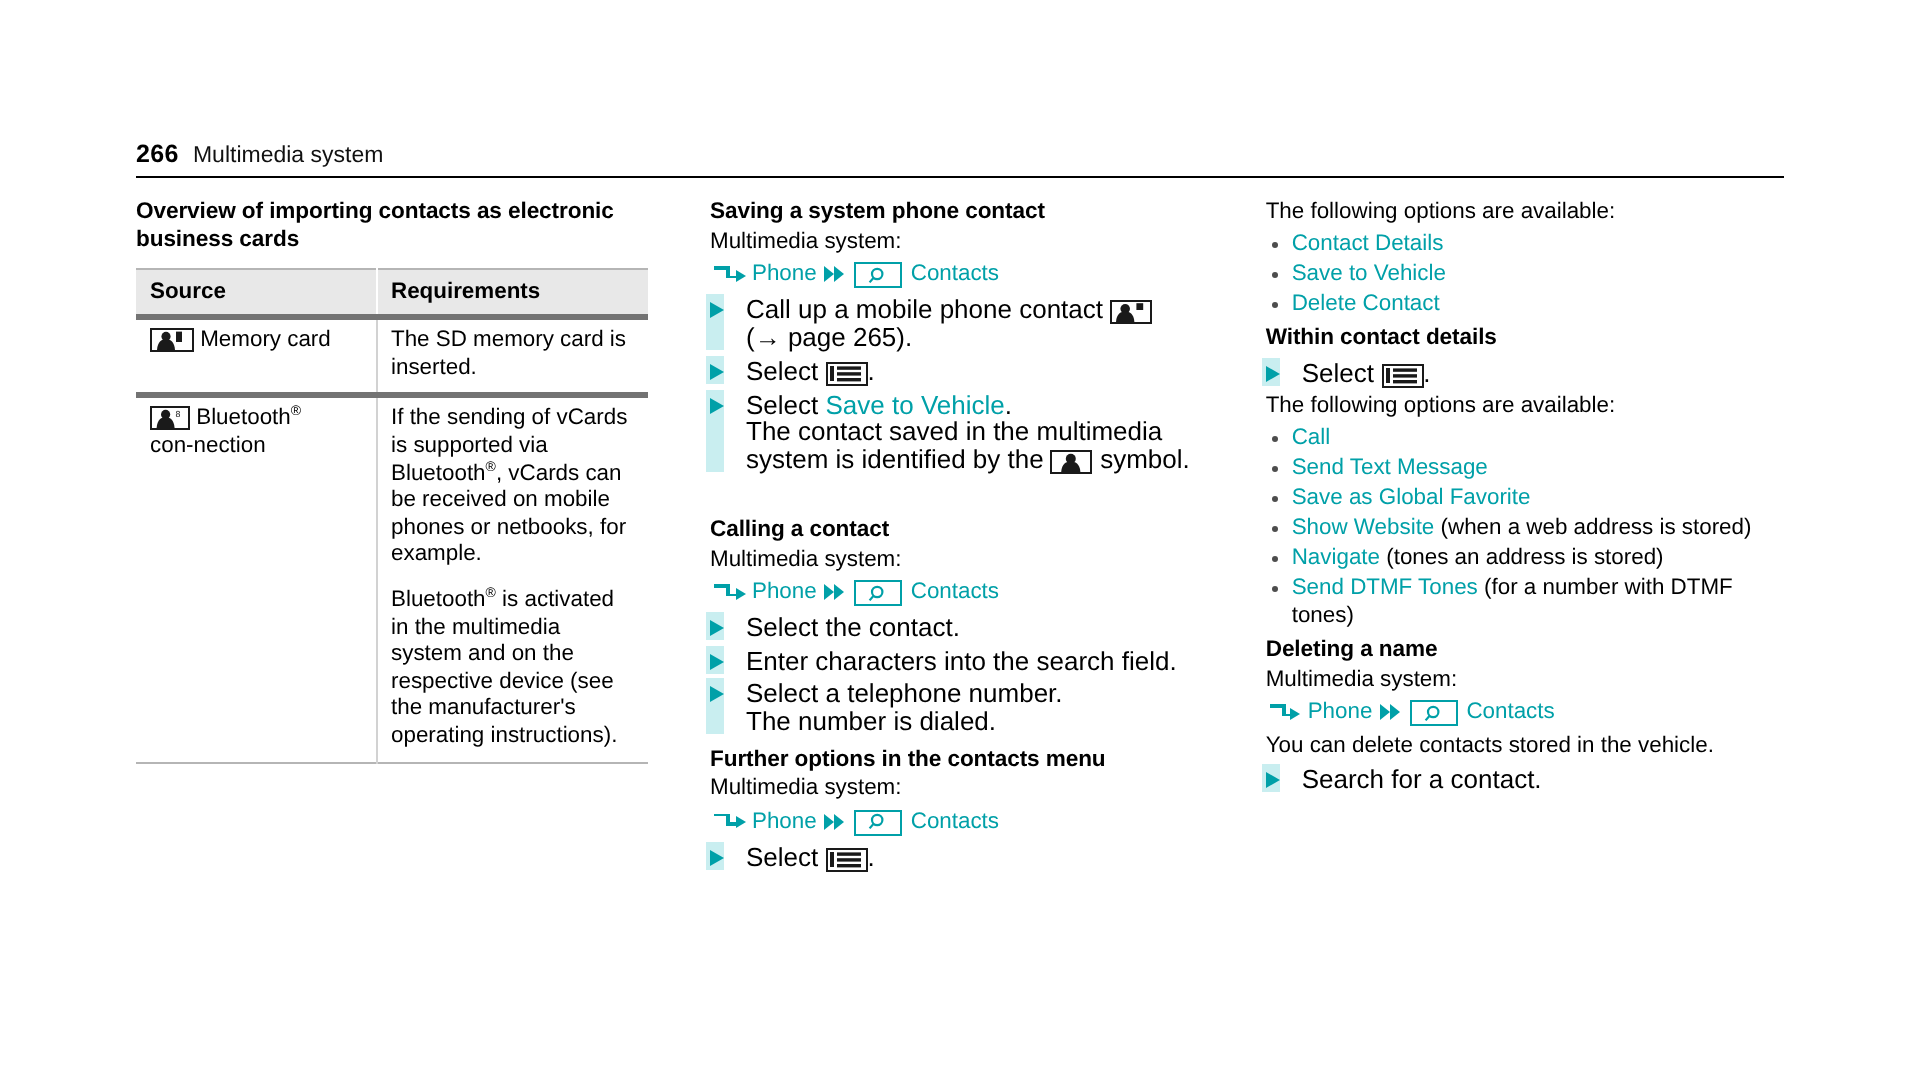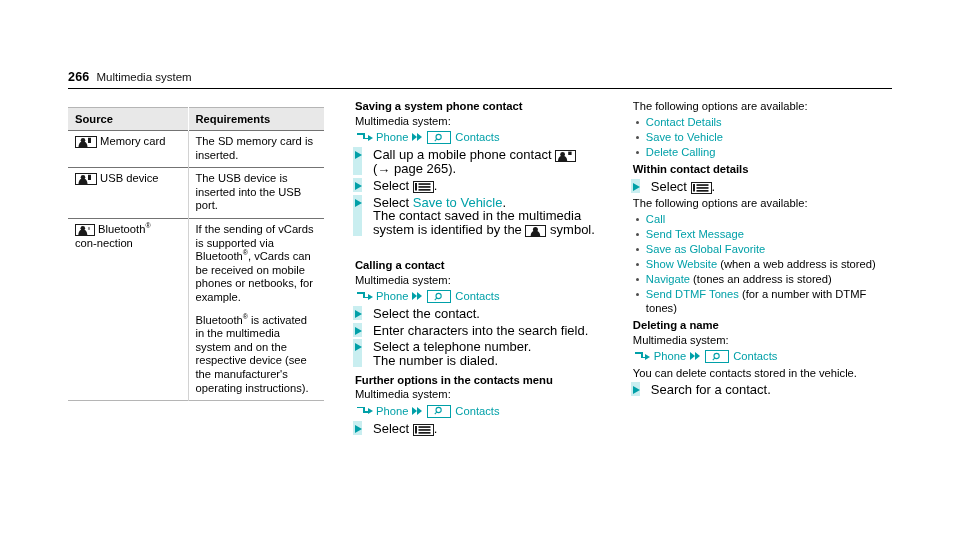--- a/index.html
+++ b/index.html
@@ -144,21 +144,21 @@
     font-size: 11.2px; font-weight: bold;
     padding: 5px 7px 5px 7px;
     border-right: 1px solid #ffffff;
     vertical-align: top;
   }
   table.tbl th:last-child { border-right: none; }
   table.tbl td {
     font-size: 11.2px; line-height: 13.6px;
     padding: 4px 7px 5px 7px;
     vertical-align: top;
-    border-top: 1px solid #737373;
+    border-top: 3px solid #737373;
     border-right: 1px solid #d2d2d2;
   }
   table.tbl td:last-child { border-right: none; }
   table.tbl th:first-child, table.tbl td:first-child { width: 120px; }
   table.tbl td p { margin: 0 0 9px 0; }
   table.tbl td p:last-child { margin-bottom: 0; }
 
   
   .ic {
     display:inline-block; position:relative;
@@ -195,20 +195,21 @@
 
   <div class="header">
     <span class="pagenum">266</span>
     <span class="sect">Multimedia system</span>
   </div>
   <div class="rule"></div>
 
   <div class="cols">
 
     <div class="col">
+      <h2 class="head">Overview of importing contacts as electronic business cards</h2>
 
       <table class="tbl">
         <thead>
           <tr>
             <th>Source</th>
             <th>Requirements</th>
           </tr>
         </thead>
         <tbody>
 
@@ -221,35 +222,20 @@
                   <rect x="12" y="0.8" width="3" height="5.2" fill="#1a1a1a"></rect>
                 </svg>
               </span>
               <span>Memory card</span>
             </td>
             <td>
               <p>The SD memory card is inserted.</p>
             </td>
           </tr>
 
-          <tr>
-            <td>
-              <span class="ic ic-card">
-                <svg width="20" height="10" viewBox="0 0 20 10">
-                  <ellipse cx="7" cy="3.2" rx="2.3" ry="2.3" fill="#1a1a1a"></ellipse>
-                  <path d="M2.5 10 C2.8 5.6 5 4.6 7 4.6 C9 4.6 11.2 5.6 11.5 10 Z" fill="#1a1a1a"></path>
-                  <rect x="12" y="0.8" width="3" height="5.2" fill="#1a1a1a"></rect>
-                </svg>
-              </span>
-              <span>USB device</span>
-            </td>
-            <td>
-              <p>The USB device is inserted into the USB port.</p>
-            </td>
-          </tr>
 
           <tr>
             <td>
               <span class="ic ic-person">
                 <svg width="18" height="10" viewBox="0 0 18 10">
                   <ellipse cx="6.8" cy="3.2" rx="2.3" ry="2.3" fill="#1a1a1a"></ellipse>
                   <path d="M2.3 10 C2.6 5.6 4.8 4.6 6.8 4.6 C8.8 4.6 11 5.6 11.3 10 Z" fill="#1a1a1a"></path>
                   <text x="11.8" y="4.6" font-size="4.4" font-family="Liberation Sans, sans-serif" fill="#1a1a1a">8</text>
                 </svg>
               </span>
@@ -406,21 +392,21 @@
       </div>
 
     </div>
 
     <div class="col col-3">
 
       <p class="body">The following options are available:</p>
       <ul class="bullets">
         <li><span class="teal">Contact Details</span></li>
         <li><span class="teal">Save to Vehicle</span></li>
-        <li><span class="teal">Delete Calling</span></li>
+        <li><span class="teal">Delete Contact</span></li>
       </ul>
 
       <h2 class="head" style="margin-top:4px;margin-bottom:3px;">Within contact details</h2>
 
       <div class="steps">
         <div class="step">
           <span class="tri"></span>
           <span>Select </span><span class="ic-opt">
             <svg width="19" height="10" viewBox="0 0 19 10">
               <rect x="1" y="1" width="2" height="7.5" fill="#1a1a1a"></rect>

